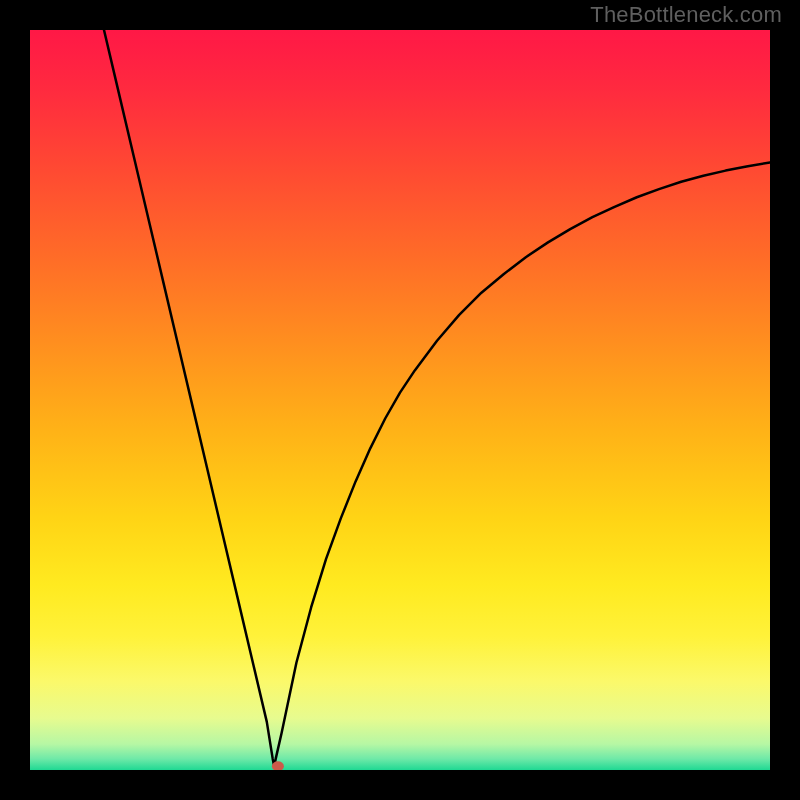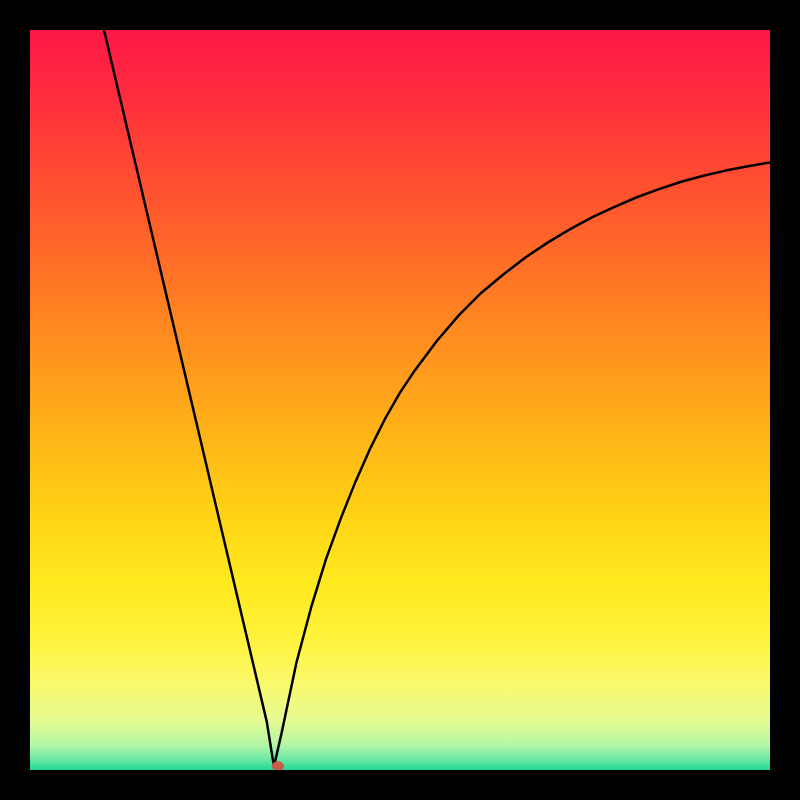--- a/index.html
+++ b/index.html
@@ -39,20 +39,21 @@
     display: block;
     width: 100%;
     height: 100%;
   }
 </style>
 </head>
 <body>
 
 <div class="page">
 
+  <div class="watermark">TheBottleneck.com</div>
 
   <div class="plot-area">
     <svg viewBox="0 0 740 740">
       <defs>
         <linearGradient id="bg-grad" x1="0" y1="0" x2="0" y2="1">
             <stop offset="0%" stop-color="#ff1846"></stop>
             <stop offset="8%" stop-color="#ff2a3f"></stop>
             <stop offset="18%" stop-color="#ff4733"></stop>
             <stop offset="30%" stop-color="#ff6a28"></stop>
             <stop offset="42%" stop-color="#ff8e1f"></stop>

